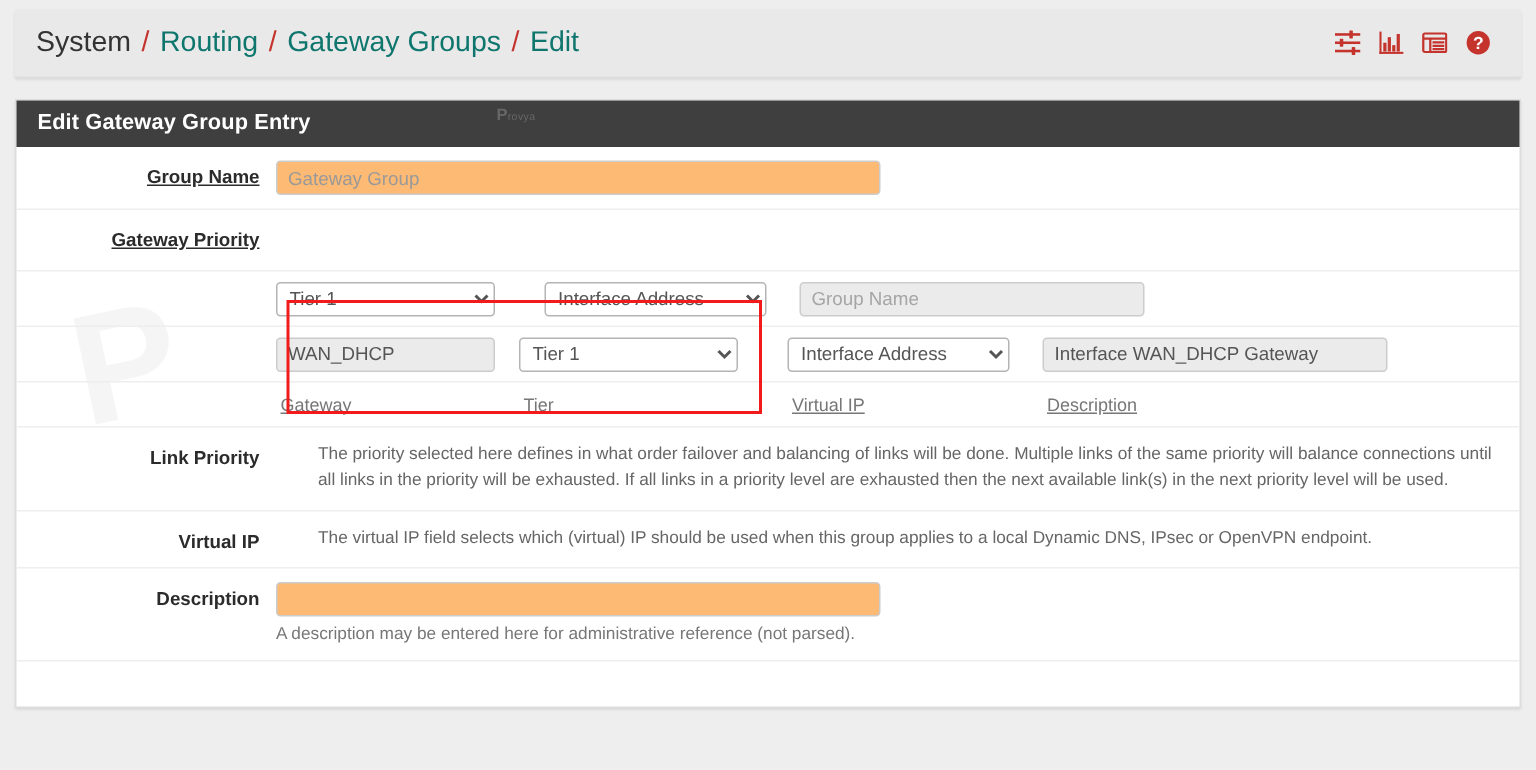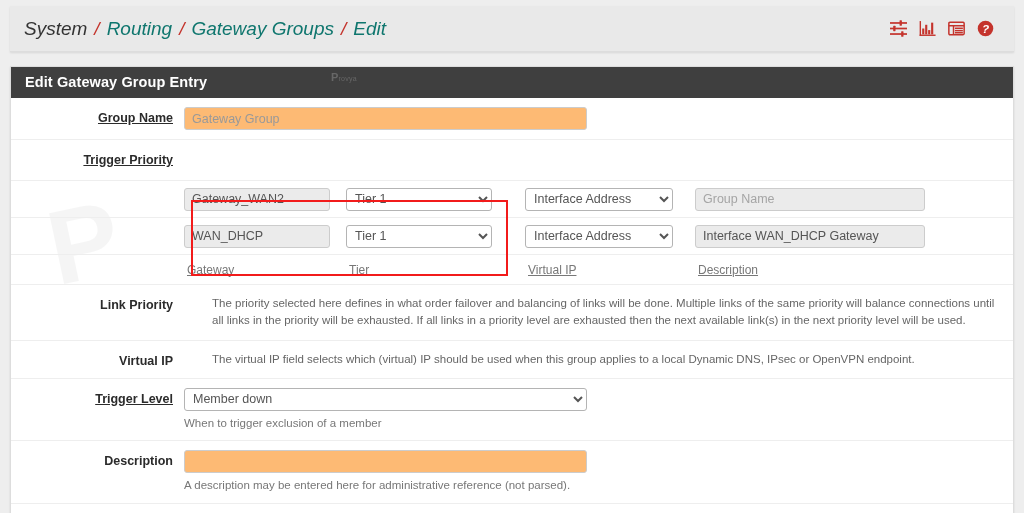--- a/index.html
+++ b/index.html
@@ -20,21 +20,20 @@
   .breadcrumb-bar {
     position: absolute;
     left: 10px; top: 6px;
     width: 1004px; height: 46px;
     background: #e9e9e9;
     border-bottom: 1px solid #dddddd;
     display: flex;
     align-items: center;
     padding: 0 14px;
     box-shadow: 0 1px 2px rgba(0,0,0,0.10);
-    font-style: italic;
   }
   .crumbs {
     display: flex;
     align-items: baseline;
     font-size: 19px;
     white-space: nowrap;
   }
   .crumb-root { color: #333333; }
   .crumb-link { color: #0f766e; cursor: pointer; }
   .crumb-sep { color: #c4332c; margin: 0 7px; font-weight: 400; }
@@ -300,30 +299,27 @@
       <div class="redbox"></div>
 
       <div class="form-row">
         <div class="lbl req">Group Name</div>
         <div class="ctl">
           <input class="txt" style="width: 403px;" placeholder="Gateway Group">
         </div>
       </div>
 
       <div class="priority-label-row">
-        <div class="lbl req">Trigger Priority</div>
+        <div class="lbl req">Gateway Priority</div>
         <div class="ctl"></div>
       </div>
 
       <div class="gw-area">
 
         <div class="gw-row">
-          <div class="c-gw">
-            <span class="fakeinput">Gateway_WAN2</span>
-          </div>
           <div class="c-tier">
             <select class="sel">
               <option>Tier 1</option>
             </select>
           </div>
           <div class="c-vip">
             <select class="sel">
               <option>Interface Address</option>
             </select>
           </div>
@@ -362,29 +358,20 @@
       <div class="form-row">
         <div class="lbl">Link Priority</div>
         <div class="desc-cell">The priority selected here defines in what order failover and balancing of links will be done. Multiple links of the same priority will balance connections until all links in the priority will be exhausted. If all links in a priority level are exhausted then the next available link(s) in the next priority level will be used.</div>
       </div>
 
       <div class="form-row">
         <div class="lbl">Virtual IP</div>
         <div class="desc-cell">The virtual IP field selects which (virtual) IP should be used when this group applies to a local Dynamic DNS, IPsec or OpenVPN endpoint.</div>
       </div>
 
-      <div class="form-row">
-        <div class="lbl req">Trigger Level</div>
-        <div class="ctl">
-          <select class="sel" style="width:403px;">
-            <option>Member down</option>
-          </select>
-          <div class="helptext">When to trigger exclusion of a member</div>
-        </div>
-      </div>
 
       <div class="form-row">
         <div class="lbl">Description</div>
         <div class="ctl">
           <input class="txt" style="width: 403px;" placeholder="">
           <div class="helptext">A description may be entered here for administrative reference (not parsed).</div>
         </div>
       </div>
 
       <div class="form-row tail-row noborder">

